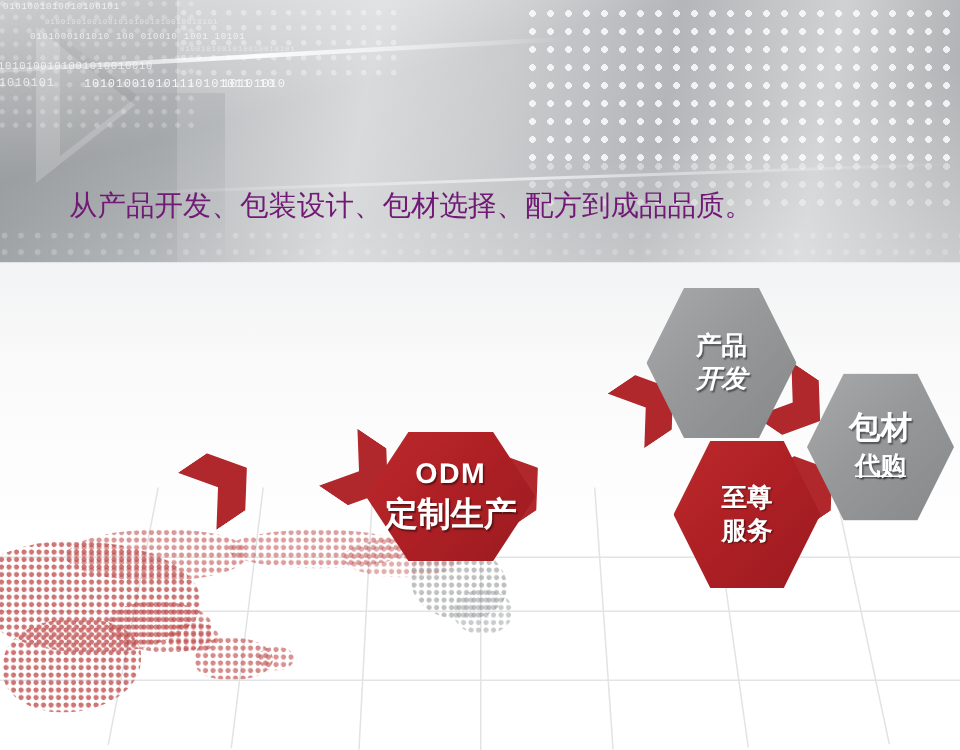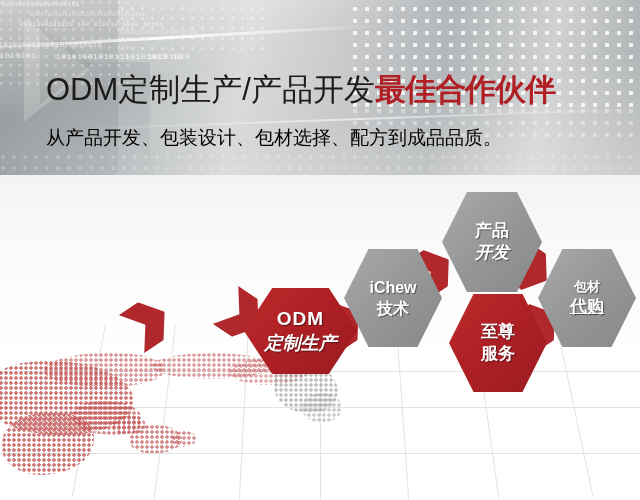--- a/index.html
+++ b/index.html
@@ -83,21 +83,21 @@
   .b8{left:120px;top:30px;font-size:5px;color:rgba(255,255,255,.45);}
 
   
   .headline{
     position:absolute;left:46px;top:74px;white-space:nowrap;
     font-size:31px;line-height:1;color:#1c1c1c;letter-spacing:0px;
   }
   .headline .hl-accent{color:#b01f24;font-weight:bold;letter-spacing:-1px;}
   .subline{
     position:absolute;left:46px;top:128px;white-space:nowrap;
-    font-size:19px;line-height:1;color:#000000;
+    font-size:19px;line-height:1;color:#701a75;
   }
 
   
   .stage{
     position:absolute;left:0;top:175px;width:640px;height:325px;
     background:linear-gradient(180deg,#f2f3f4 0%,#fafafa 22%,#ffffff 58%,#ffffff 100%);
     overflow:hidden;
   }
   
   .gridline{position:absolute;background:#e2e3e5;}
@@ -168,21 +168,20 @@
     <div class="binary b4">01010100101001010010010</div>
     <div class="binary b5">01010101</div>
     <div class="binary b6">101010010101110101011 10</div>
     <div class="binary b7">10101010</div>
 
     <div class="band-sheen"></div>
     <div class="band-streak"></div>
     <div class="band-streak2"></div>
   </div>
 
-  <div class="headline"><span>ODM定制生产/产品开发</span><span class="hl-accent">最佳合作伙伴</span></div>
 
   <div class="subline">从产品开发、包装设计、包材选择、配方到成品品质。</div>
 
   <div class="stage">
 
     <div class="gridline gh" style="top:196px;"></div>
     <div class="gridline gh" style="top:232px;"></div>
     <div class="gridline gh" style="top:278px;"></div>
     <div class="gridline gv" style="left:105px;transform:rotate(11deg);"></div>
     <div class="gridline gv" style="left:175px;transform:rotate(7deg);"></div>
@@ -212,36 +211,32 @@
   <div class="arrow" style="left:222px;top:293px;width:40px;height:46px;transform:rotate(34deg);"></div>
   <div class="arrow" style="left:322px;top:300px;width:40px;height:46px;transform:rotate(-34deg);"></div>
   <div class="arrow" style="left:414px;top:248px;width:38px;height:44px;transform:rotate(-34deg);"></div>
   <div class="arrow" style="left:512px;top:248px;width:38px;height:44px;transform:rotate(34deg);"></div>
   <div class="arrow" style="left:520px;top:302px;width:38px;height:44px;transform:rotate(-34deg);"></div>
 
 
 
   <div class="hex red" style="left:244px;top:288px;width:113px;height:86px;">
     <div class="l1" style="font-size:19px;letter-spacing:1px;">ODM</div>
-    <div class="l2" style="font-size:18px;font-style:italic;">定制生产</div>
-  </div>
-
-  <div class="hex grey" style="left:344px;top:249px;width:98px;height:98px;">
-    <div class="l1" style="font-size:16px;">iChew</div>
-    <div class="l2" style="font-size:16px;">技术</div>
-  </div>
-
-  <div class="hex grey" style="left:442px;top:192px;width:100px;height:100px;">
+    <div class="l2" style="font-size:22px;">定制生产</div>
+  </div>
+
+
+  <div class="hex grey" style="left:431px;top:192px;width:100px;height:100px;">
     <div class="l1" style="font-size:17px;">产品</div>
     <div class="l2" style="font-size:17px;font-style:italic;">开发</div>
   </div>
 
   <div class="hex red" style="left:449px;top:294px;width:98px;height:98px;text-align:center;">
     <div class="l1" style="font-size:17px;">至尊</div>
     <div class="l2" style="font-size:17px;">服务</div>
   </div>
 
   <div class="hex grey" style="left:538px;top:249px;width:98px;height:98px;">
-    <div class="l1" style="font-size:13px;">包材</div>
+    <div class="l1" style="font-size:21px;">包材</div>
     <div class="l2" style="font-size:17px;text-decoration:underline;">代购</div>
   </div>
 
 </div>
 
 </body></html>

